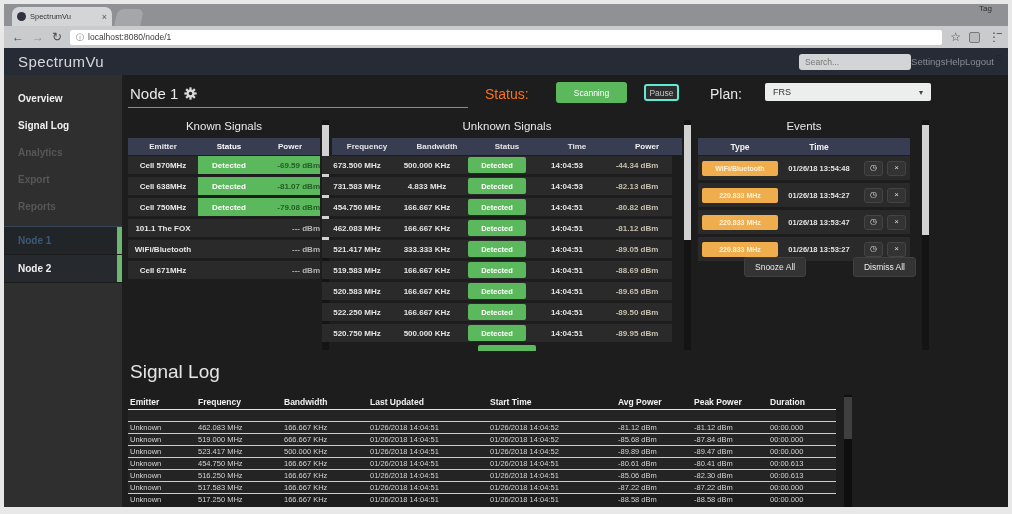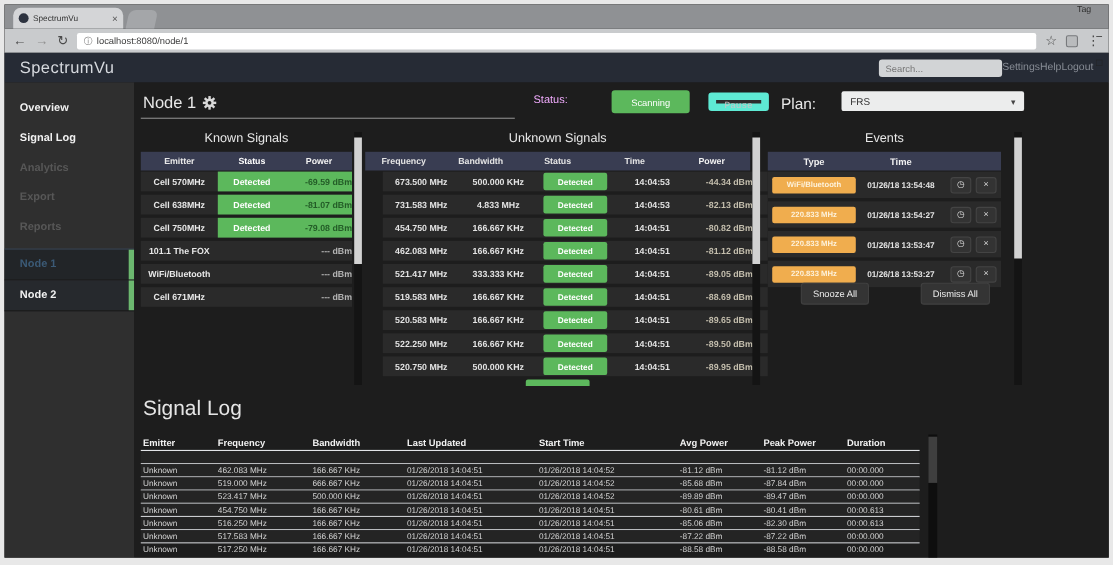--- a/index.html
+++ b/index.html
@@ -55,27 +55,27 @@
     color: #f1f1f1; background: #26292d; border-bottom: 1px solid #1b1b1b; }
   .node-item.active { color: #3b5a76; background: #222528; }
   .node-bar { position: absolute; right: 0; top: 0; bottom: 0; width: 5px; background: #6cb86f; }
 
   .content { flex: 1; position: relative; background: #1d1d1d; }
 
   .node-title { position: absolute; left: 8px; top: 10px; font-size: 15px; color: #e9e9e9;
     display: flex; align-items: center; gap: 6px; }
   .node-underline { position: absolute; left: 6px; top: 32px; width: 340px;
     border-top: 1px solid #8c8c8c; }
-  .status-label { position: absolute; left: 363px; top: 11px; font-size: 10px; color: #f0abfc; }
+  .status-label { position: absolute; left: 363px; top: 11px; font-size: 14px; color: #f97316; }
   .btn-scanning { position: absolute; left: 434px; top: 7px; width: 71px; height: 21px;
     background: #5cb85c; border: none; border-radius: 3px; color: #fff; font-size: 8.5px;
     font-family: "Liberation Sans", sans-serif; }
-  .btn-pause { position: absolute; left: 522px; top: 9px; width: 55px; height: 17px;
-    background: #2d2d2d; border: 7px solid #5eead4; border-radius: 3px; color: #c6c6c6;
-    font-size: 8.5px; font-family: Liberation Mono, monospace; }
+  .btn-pause { position: absolute; left: 522px; top: 9px; width: 35px; height: 17px;
+    background: #2d2d2d; border: 2px solid #5eead4; border-radius: 3px; color: #c6c6c6;
+    font-size: 8.5px; font-family: Liberation Sans, sans-serif; }
   .plan-label { position: absolute; left: 588px; top: 11px; font-size: 14px; color: #e9e9e9; }
   .plan-select { position: absolute; left: 643px; top: 8px; width: 166px; height: 18px;
     background: #eceded; border-radius: 2px; display: flex; align-items: center;
     padding: 0 8px; font-size: 9px; color: #333; }
   .plan-select .caret { margin-left: auto; font-size: 8px; color: #444; }
 
   .panel-title { position: absolute; top: 45px; height: 14px; font-size: 11.5px;
     color: #e8e8e8; text-align: center; }
   .thead { position: absolute; top: 63px; height: 17px; background: #393d52; display: flex;
     align-items: center; font-size: 8.5px; font-weight: bold; color: #f2f2f2; }
@@ -275,21 +275,21 @@
       </div>
 
       <div class="panel-title" style="left:210px;width:350px;">Unknown Signals</div>
       <div class="thead" style="left:210px;width:350px;">
         <div class="u-cell" style="font-weight:bold;">Frequency</div>
         <div class="u-cell" style="font-weight:bold;">Bandwidth</div>
         <div class="u-cell" style="font-weight:bold;">Status</div>
         <div class="u-cell" style="font-weight:bold;">Time</div>
         <div class="u-cell" style="font-weight:bold;color:#f2f2f2;">Power</div>
       </div>
-      <div class="rows-abs" style="left:226px;width:350px;text-align:center;">
+      <div class="rows-abs" style="left:200px;width:350px;text-align:center;">
 
       <div class="prow">
           <div class="u-cell">673.500 MHz</div>
           <div class="u-cell">500.000 KHz</div>
           <div class="u-status-wrap">
             <span class="chip-detected">Detected</span>
           </div>
           <div class="u-cell">14:04:53</div>
           <div class="u-cell u-power">-44.34 dBm</div>
         </div>
@@ -413,21 +413,21 @@
           <span class="e-badge">220.833 MHz</span>
           <span class="e-time">01/26/18 13:53:27</span>
           <button class="e-btn">
             <span>◷</span>
           </button>
           <button class="e-btn">
             <span>×</span>
           </button>
         </div>
         </div>
-      <div class="e-actions" style="left:576px;width:212px;padding:0 10px 0 30px;">
+      <div class="e-actions" style="left:592px;width:212px;padding:0 10px 0 30px;">
         <button class="btn-dark">Snooze All</button>
         <button class="btn-dark">Dismiss All</button>
       </div>
       <div class="vscroll" style="left:800px;">
         <div class="thumb" style="top:5px;height:110px;"></div>
       </div>
 
       <div class="sl-title">Signal Log</div>
       <div class="sl-table">
         <div class="sl-head">

